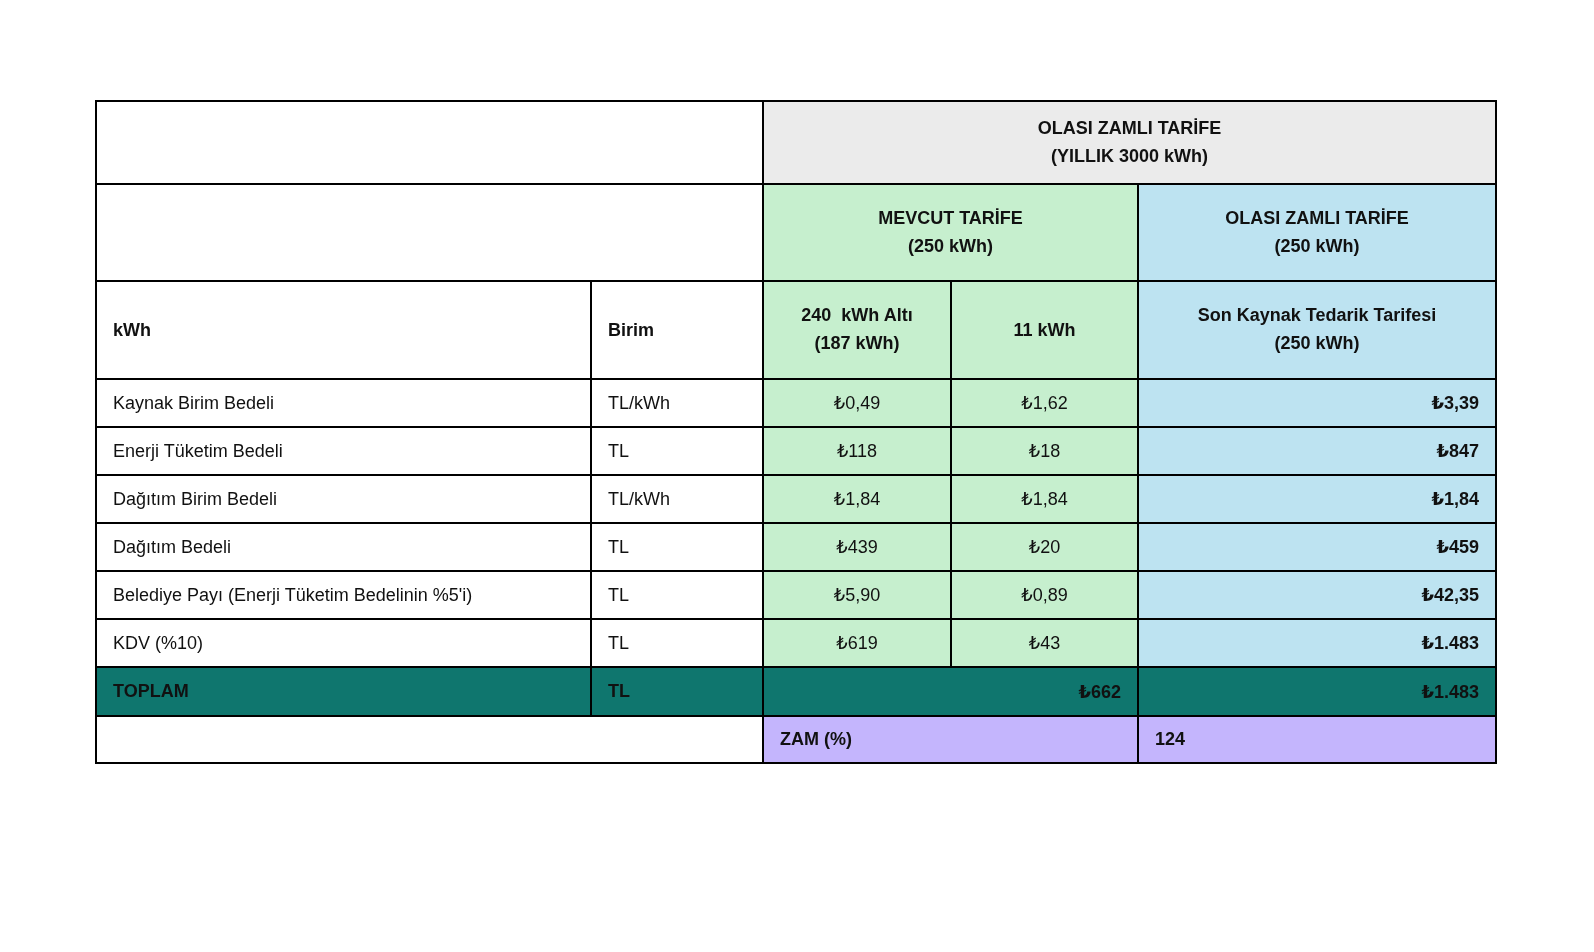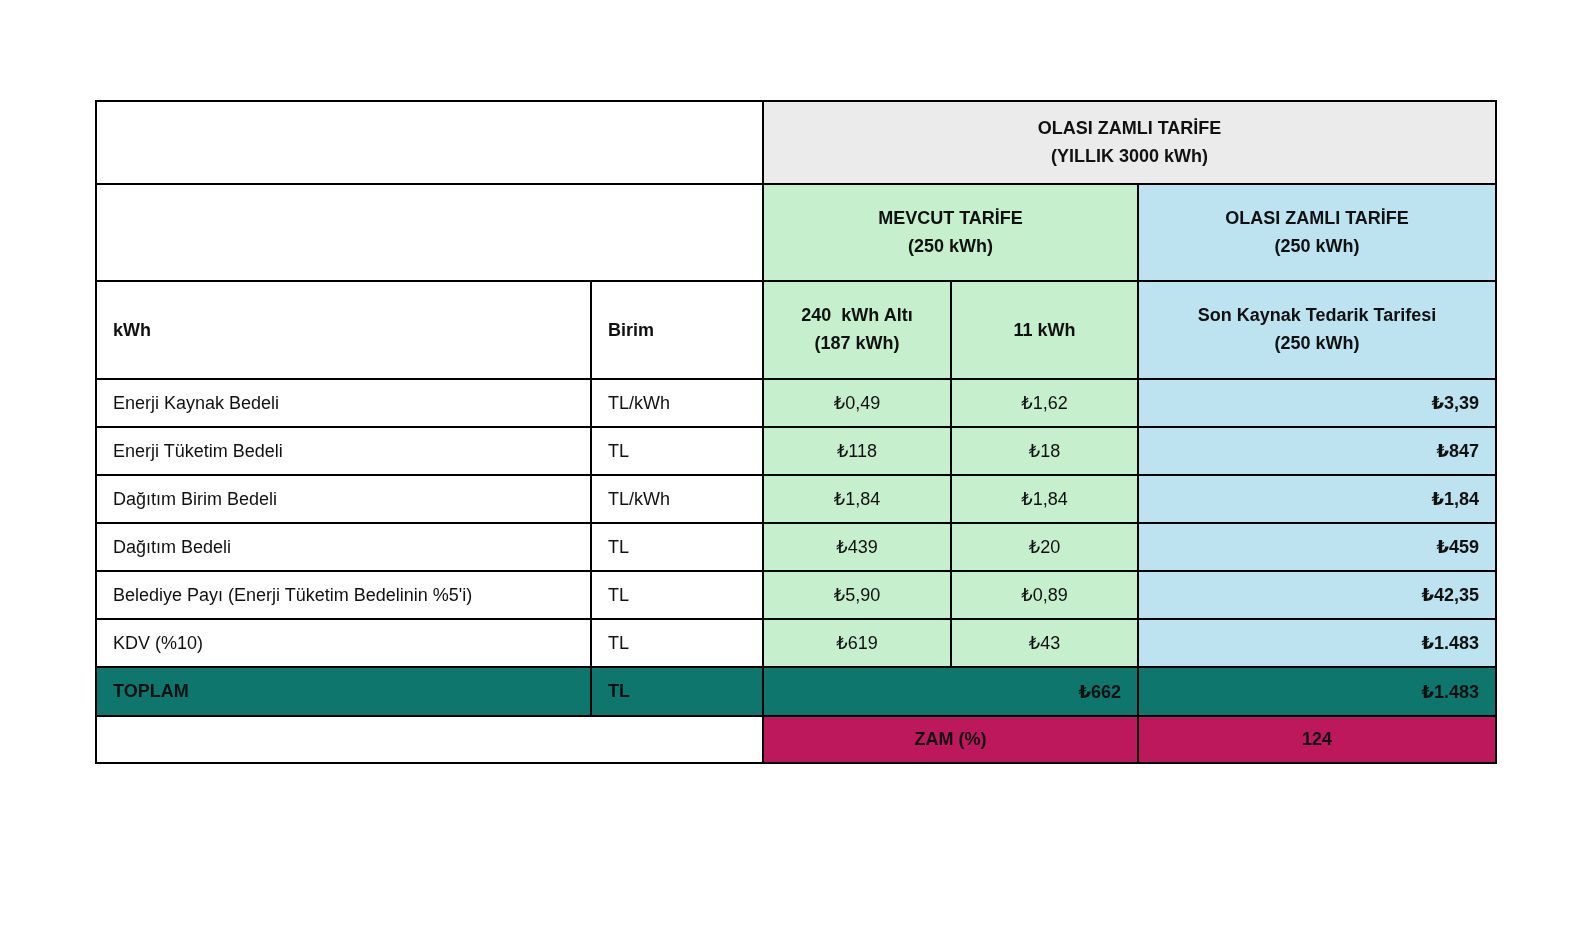--- a/index.html
+++ b/index.html
@@ -53,21 +53,21 @@
 
   td.grey-head {
     background: #ebebeb;
     text-align: center;
     font-weight: bold;
     border-width: 3px;
   }
   td.green  { background: #c6efce; }
   td.blue   { background: #bde3f1; }
   td.yellow { background: #0f766e; }
-  td.red    { background: #be185d; color: #ffffff; font-weight: bold; text-align: center; border-width: 3px; }
+  td.red    { background: #c4b5fd; color: #ffffff; font-weight: bold; text-align: left; border-width: 3px; }
   td.bold   { font-weight: bold; }
   td.left   { text-align: left; }
 
   .two-line span { display: block; line-height: 1.55; white-space: pre-wrap; }
   td.head { text-align: center; font-weight: bold; }
   td.val  { text-align: center; }
   td.val-bold { text-align: right; font-weight: bold; }
 </style>
 </head>
 <body>
@@ -111,21 +111,21 @@
         <span>(187 kWh)</span>
       </td>
       <td class="green head thick">11 kWh</td>
       <td class="blue head two-line thick">
         <span>Son Kaynak Tedarik Tarifesi</span>
         <span>(250 kWh)</span>
       </td>
     </tr>
 
     <tr class="r-data">
-      <td class="left">Enerji Kaynak Bedeli</td>
+      <td class="left">Kaynak Birim Bedeli</td>
       <td class="left">TL/kWh</td>
       <td class="green val">₺0,49</td>
       <td class="green val">₺1,62</td>
       <td class="blue val-bold thick">₺3,39</td>
     </tr>
     <tr class="r-data">
       <td class="left">Enerji Tüketim Bedeli</td>
       <td class="left">TL</td>
       <td class="green val">₺118</td>
       <td class="green val">₺18</td>

